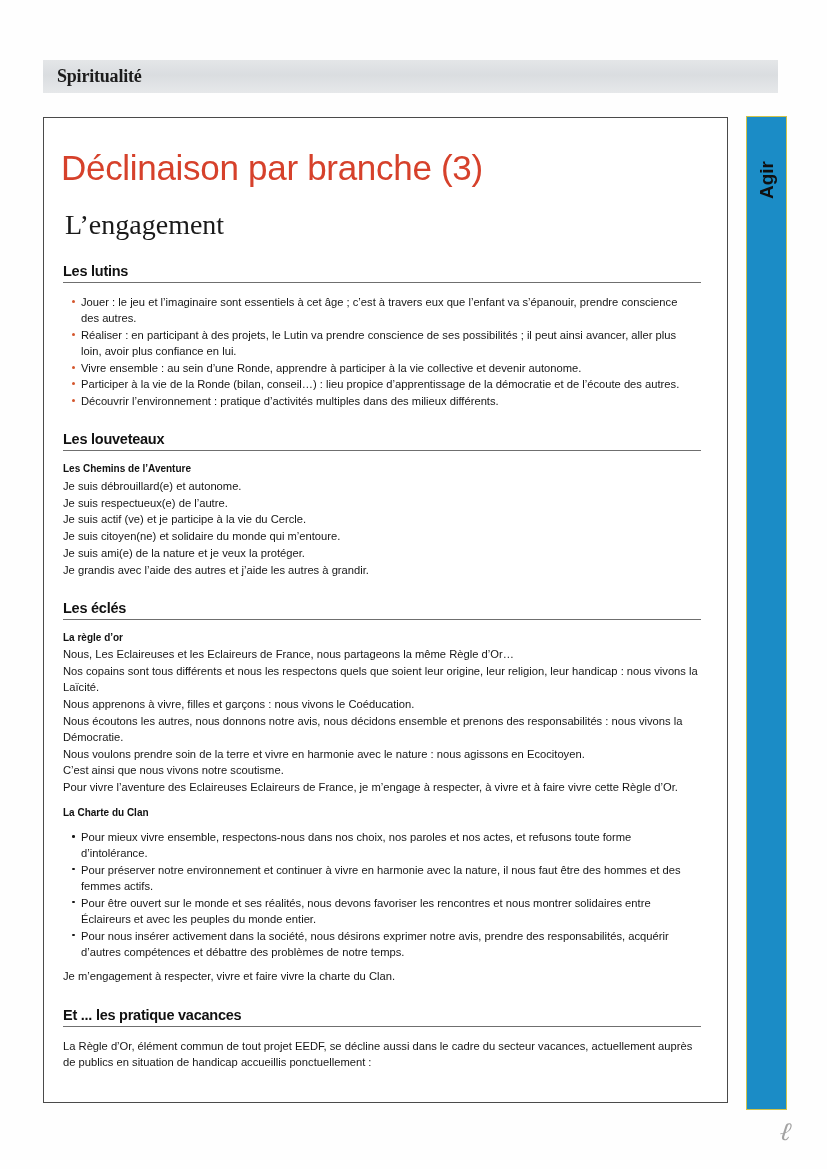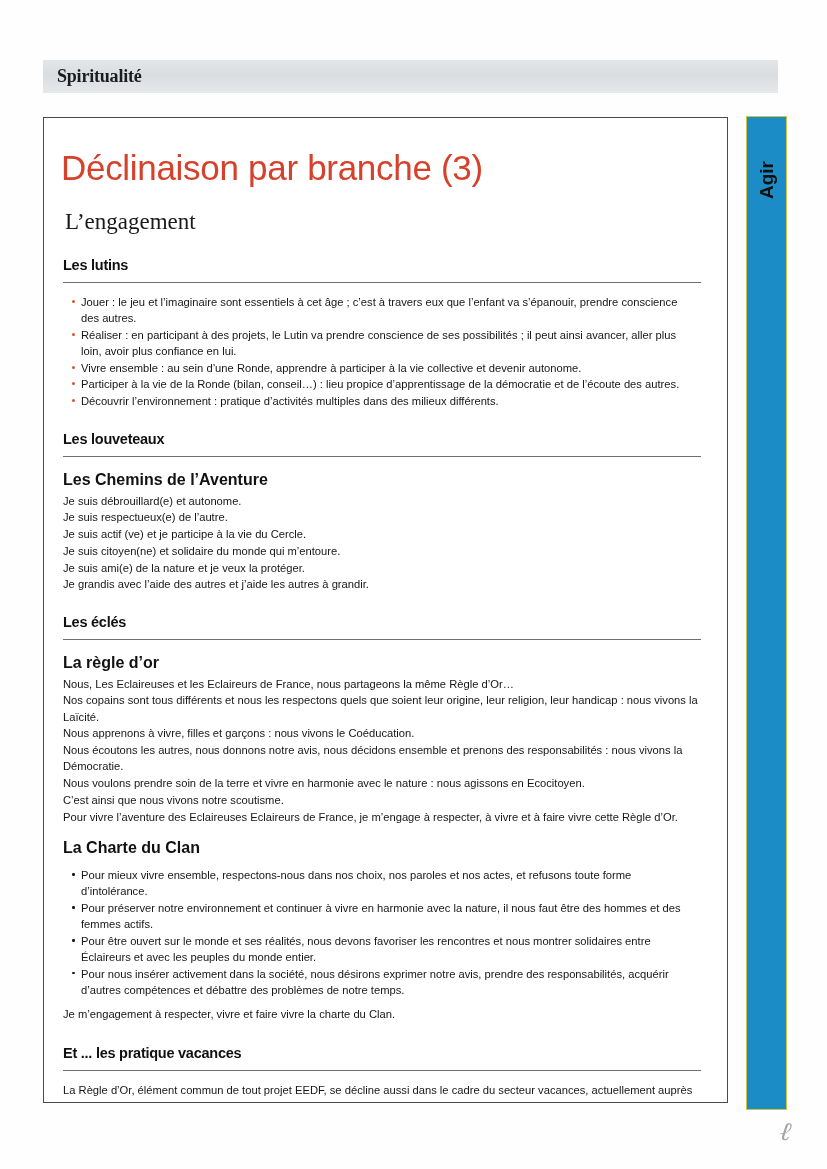--- a/index.html
+++ b/index.html
@@ -89,49 +89,49 @@
     color: #d6412b;
     font-size: 35px;
     line-height: 1.05;
     font-weight: normal;
     letter-spacing: -0.3px;
     margin: 14px 0 0 4px;
     font-family: "Liberation Sans", sans-serif;
   }
   .doc-subtitle {
     margin: 22px 0 0 8px;
-    font-size: 23px;
+    font-size: 28px;
     color: #1a1a1a;
     font-family: "Liberation Serif", serif;
     font-weight: normal;
   }
 
   
   .section {
     margin: 0 0 0 0;
   }
   .section-head {
     margin: 22px 4px 0 6px;
     font-size: 14.5px;
     font-weight: bold;
     color: #111111;
     letter-spacing: -0.25px;
-    padding-bottom: 9px;
+    padding-bottom: 3px;
     border-bottom: 1.3px solid #6f6f6f;
     font-family: "Liberation Sans", sans-serif;
   }
   .section-body {
     margin: 11px 6px 0 6px;
     font-size: 11.2px;
     line-height: 1.45;
     color: #161616;
   }
   .sub-head {
     font-weight: bold;
-    font-size: 16px;
+    font-size: 10px;
     color: #111;
     margin-bottom: 1px;
   }
 
   
   ul.bullets {
     list-style: none;
     margin: 8px;
     padding: 0;
   }

